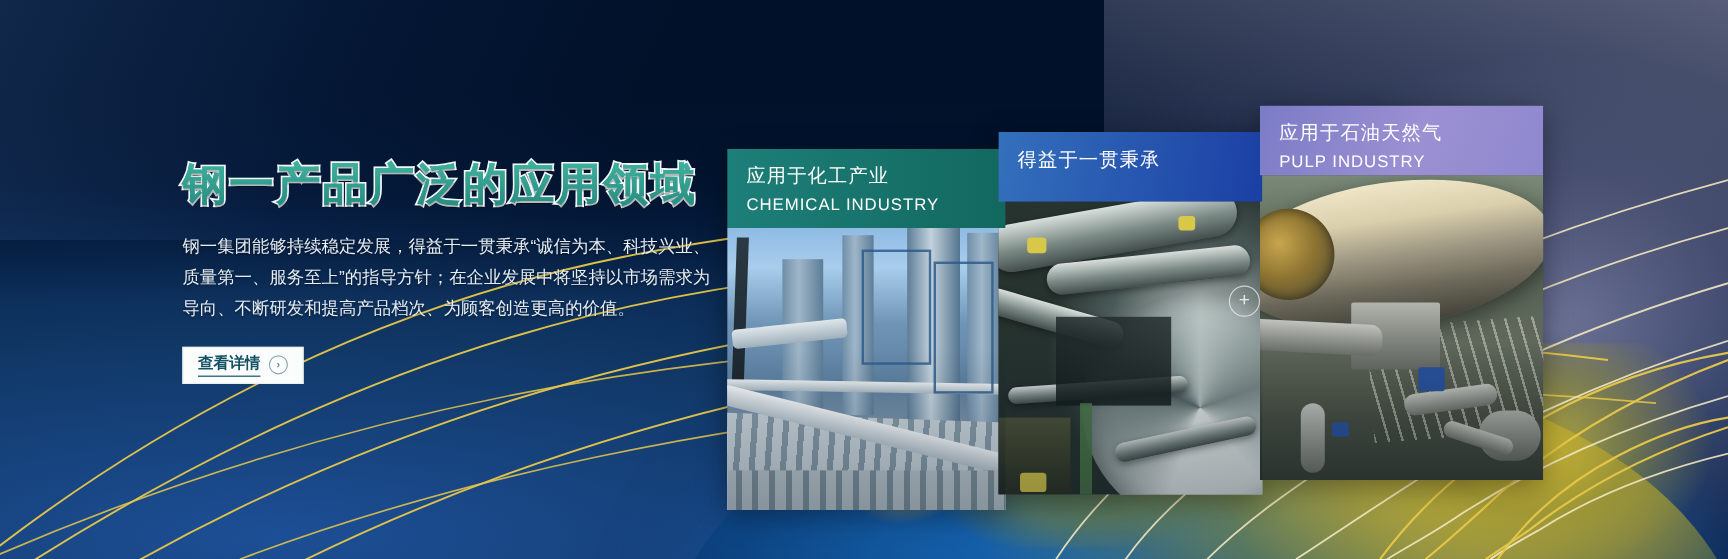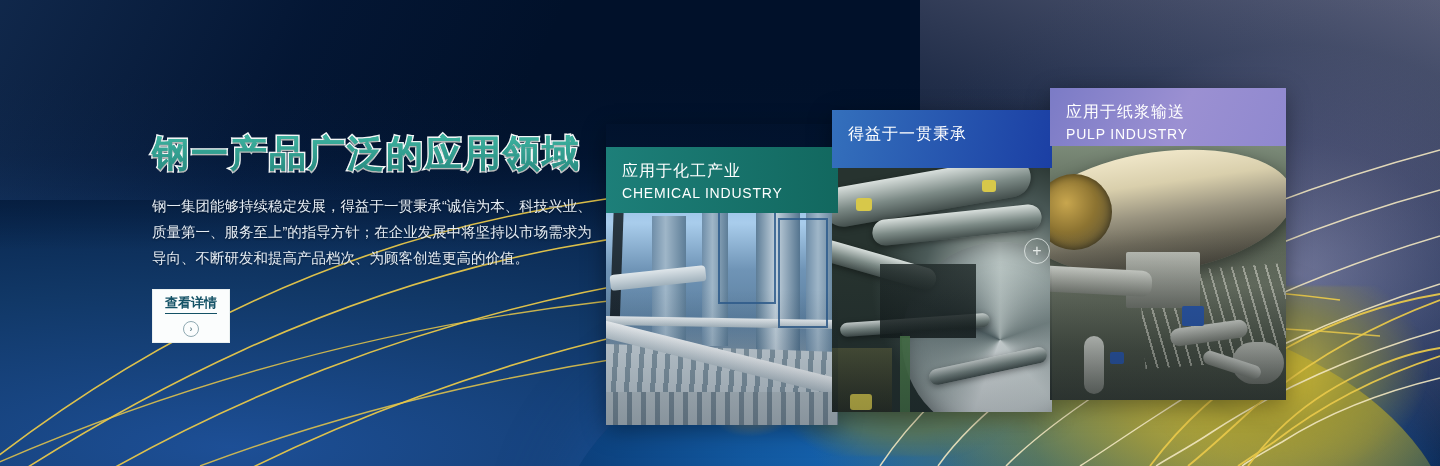--- a/index.html
+++ b/index.html
@@ -83,41 +83,41 @@
   .desc{
     margin:14px 0 0 0;width:452px;
     font-size:14.5px;line-height:26px;color:#e6edf4;font-weight:400;
     text-shadow:0 1px 2px rgba(0,0,0,.45);
   }
   .btn{
     display:inline-flex;align-items:center;gap:7px;
     margin-top:18px;padding:4px 12px 5px 12px;
     background:#fbfdfd;border:1px solid #eaf0f0;
     color:#145266;font-size:13px;font-weight:700;line-height:18px;
-    text-decoration:none;cursor:pointer;flex-direction:column;
+    text-decoration:none;cursor:pointer;
   }
   .btn .lbl{border-bottom:1px solid #145266;padding-bottom:1px;}
   .btn .arrow{
     width:16px;height:16px;border:1px solid #8fa9b2;border-radius:50%;
     display:inline-flex;align-items:center;justify-content:center;
     font-size:9px;color:#6d8b95;line-height:1;
   }
   
   .card{position:absolute;overflow:hidden;box-shadow:0 6px 22px rgba(0,0,0,.38);}
   .card .label{
     position:relative;z-index:3;padding:12px 0 10px 16px;color:#ffffff;
   }
   .label .cn{font-size:16px;line-height:24px;letter-spacing:1px;}
   .label .en{font-size:14px;line-height:20px;letter-spacing:.8px;}
   .card .photo{position:absolute;left:0;right:0;bottom:0;top:0;z-index:1;}
   .card .shade{position:absolute;inset:0;z-index:2;pointer-events:none;}
 
   
   #card-chem{left:606px;top:124px;width:232px;height:301px;}
-  #card-chem .label{background:linear-gradient(90deg,#1d7f79 0%,#12685f 100%);height:66px;margin-top:23px;}
+  #card-chem .label{background:linear-gradient(90deg,#1d7f79 0%,#12685f 100%);height:66px;}
   #card-chem .photo{
     top:66px;
     background:
       linear-gradient(180deg,#8fbbe4 0%,#a9cdec 14%,#6f94b6 34%,#5c7f9f 56%,#8fa1ae 78%,#b7c2c9 100%);
   }
   .chem-stack{position:absolute;left:6px;top:8px;width:10px;height:120px;background:linear-gradient(180deg,#2b3a44,#1c2730);transform:skewX(-2deg);}
   .chem-tower{position:absolute;background:linear-gradient(90deg,#6f8ea9,#9fb6c8 40%,#5d7d97);}
   .chem-pipe{position:absolute;background:linear-gradient(180deg,#dfe6ea,#9fb0bb);border-radius:4px;}
   .chem-frame{position:absolute;border:2px solid rgba(46,92,140,.85);}
   .chem-grid{position:absolute;left:0;right:0;background:repeating-linear-gradient(90deg,#cdd7dd 0 7px,#8ea2ae 7px 11px);}
@@ -288,18 +288,18 @@
       <div class="pulp-pipe" style="left:-18px;top:122px;width:120px;height:26px;transform:rotate(3deg);"></div>
       <div class="pulp-pipe" style="left:120px;top:178px;width:78px;height:18px;transform:rotate(-8deg);"></div>
       <div class="pulp-pipe" style="left:34px;top:190px;width:20px;height:58px;"></div>
       <div class="pulp-blue" style="left:132px;top:160px;width:22px;height:20px;"></div>
       <div class="pulp-blue" style="left:60px;top:206px;width:14px;height:12px;"></div>
       <div class="pulp-block" style="left:182px;top:196px;width:52px;height:42px;border-radius:22px;"></div>
       <div class="pulp-pipe" style="left:152px;top:212px;width:60px;height:14px;transform:rotate(18deg);"></div>
     </div>
     <div class="shade" style="background:linear-gradient(180deg,rgba(0,0,0,0) 45%,rgba(10,18,26,.32) 100%);"></div>
     <div class="label">
-      <div class="cn">应用于纸浆输送</div>
+      <div class="cn">应用于石油天然气</div>
       <div class="en">PULP INDUSTRY</div>
     </div>
   </div>
 
 </div>
 
 </body></html>

